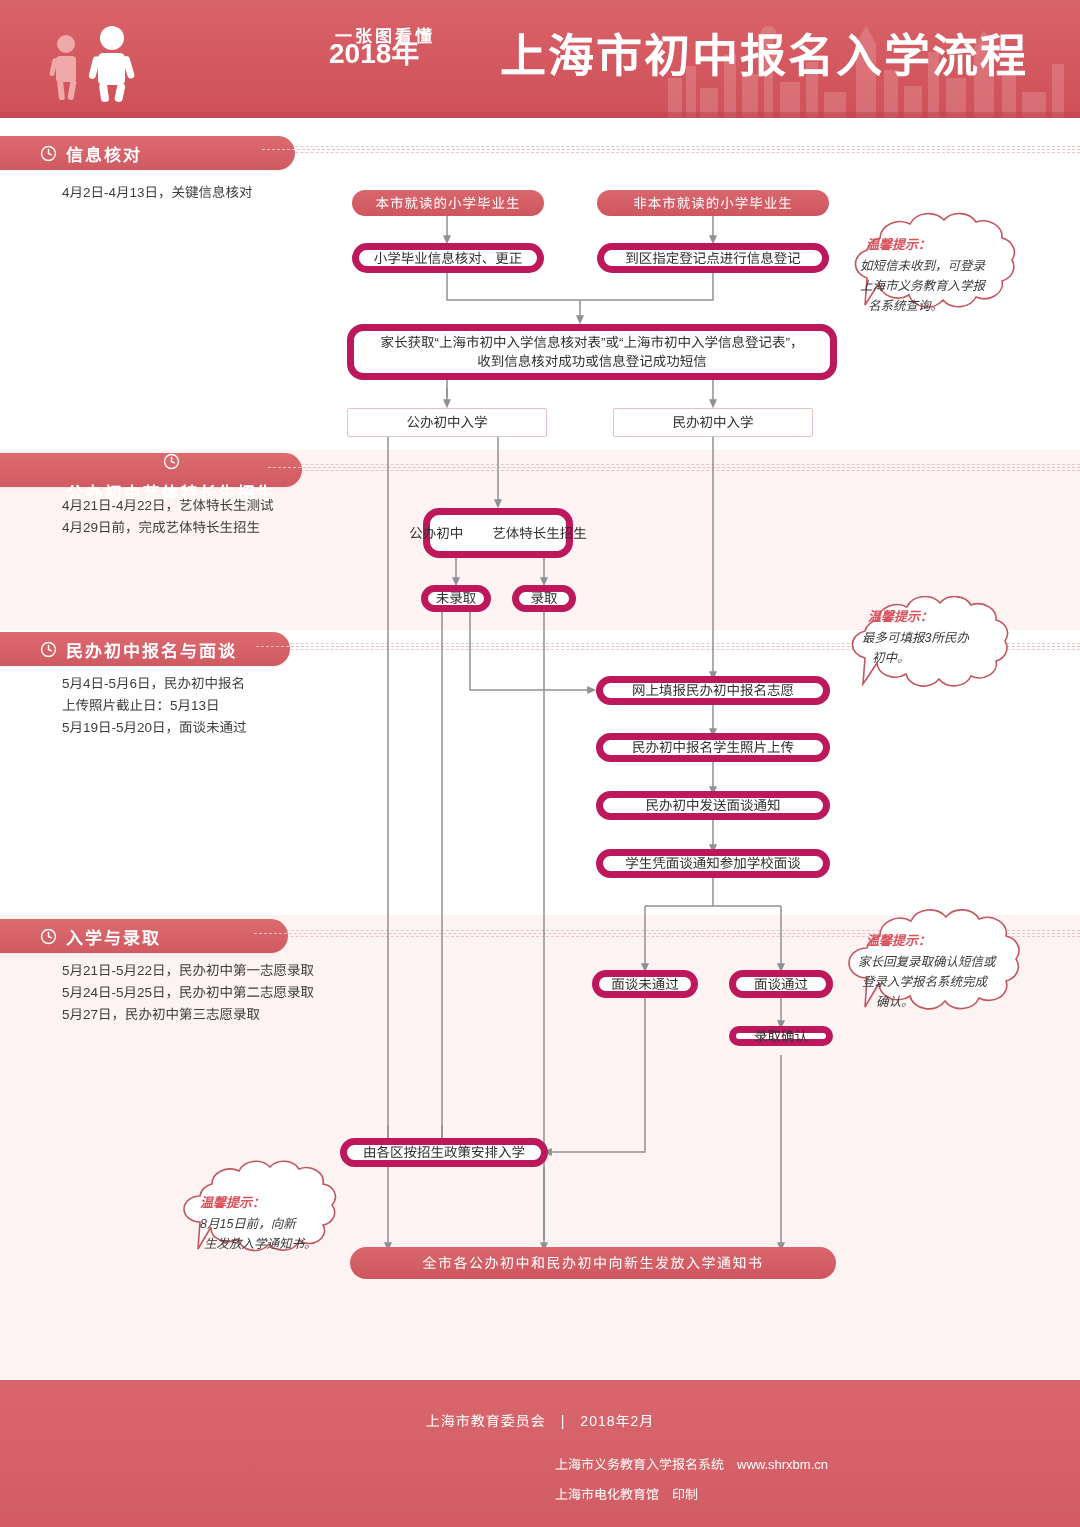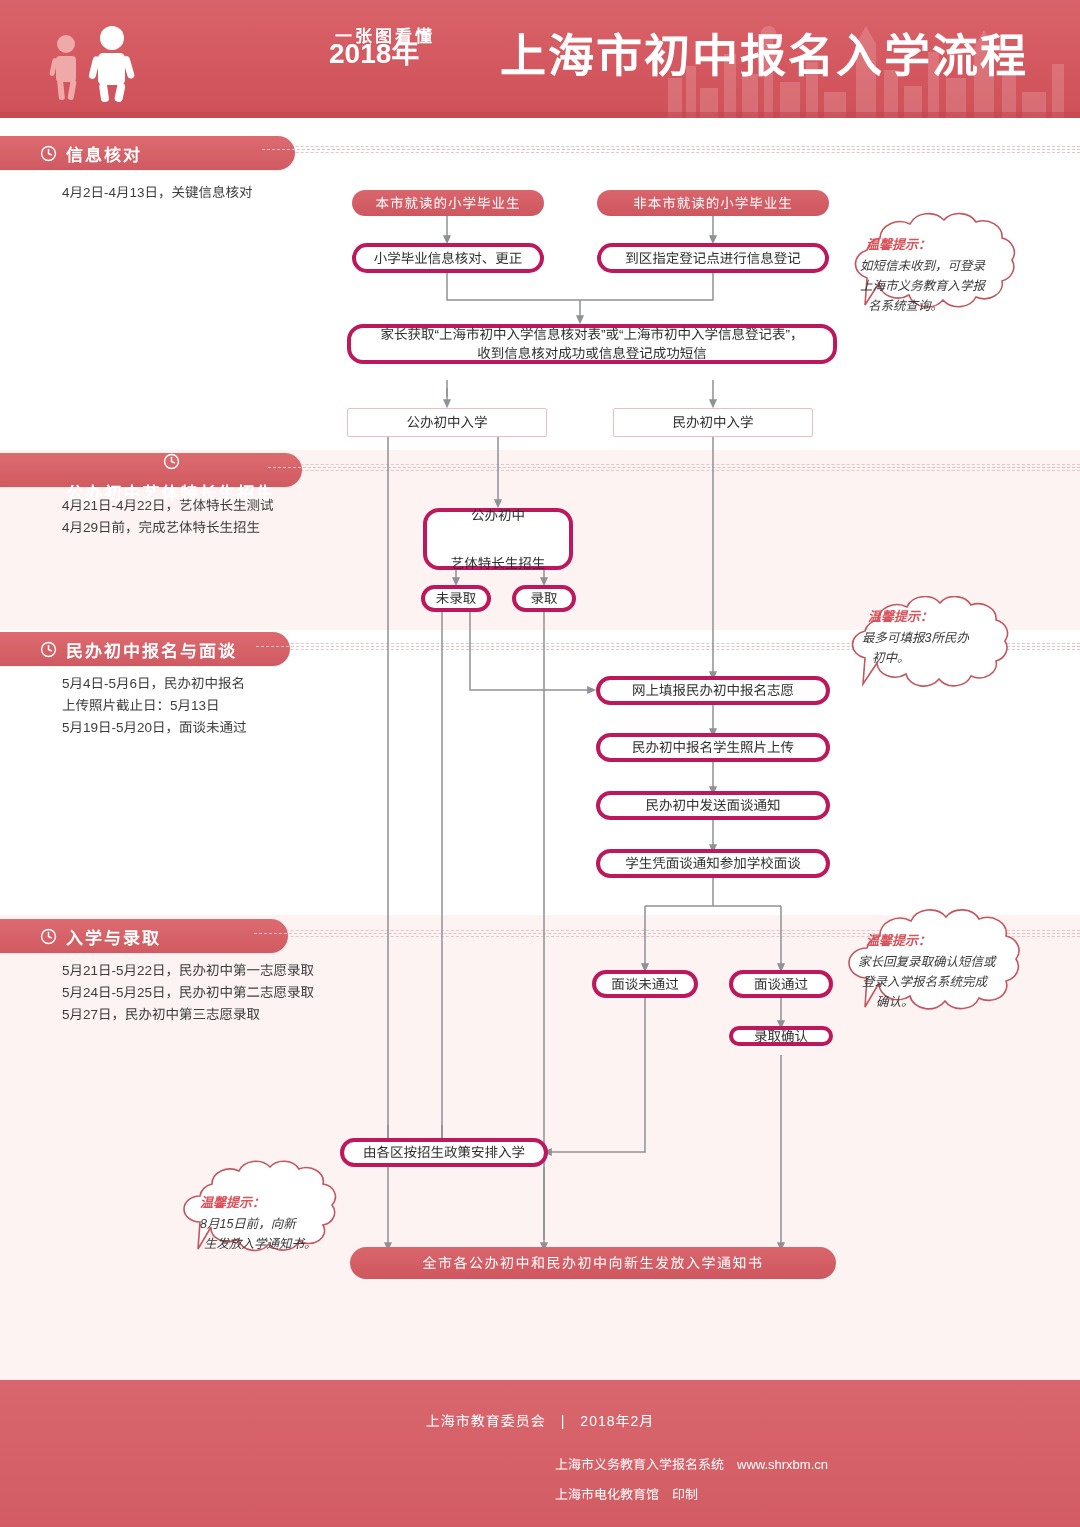--- a/index.html
+++ b/index.html
@@ -63,21 +63,21 @@
   
   .node{
     position:absolute;box-sizing:border-box;display:flex;align-items:center;
     justify-content:center;text-align:center;font-size:13.5px;color:#2f2f2f;
     line-height:19px;background:#fff;white-space:nowrap;
   }
   .node.pillFilled{
     background:linear-gradient(180deg,#d9666d 0%,#cf565e 100%);
     color:#fff;border-radius:16px;border:none;font-weight:500;letter-spacing:1px;
   }
-  .node.rounded{border:4px solid #be185d;border-radius:16px;background:#fff;}
+  .node.rounded{border:7px solid #be185d;border-radius:16px;background:#fff;}
   .node.rect{border:1px solid #e9bfc3;border-radius:2px;background:#fff;}
   .node.bigpill{
     background:linear-gradient(180deg,#d9666d 0%,#cf565e 100%);
     color:#fff;border-radius:18px;border:none;letter-spacing:1.5px;font-size:14px;
   }
   .node .l2{display:block;}
   .node-inner{padding:0 10px;}
 
   
   .tip{position:absolute;}
@@ -297,34 +297,34 @@
   </div>
 
   <div class="node rounded" style="left:352px;top:243px;width:192px;height:30px;">
     <span class="node-inner">小学毕业信息核对、更正</span>
   </div>
 
   <div class="node rounded" style="left:597px;top:243px;width:232px;height:30px;">
     <span class="node-inner">到区指定登记点进行信息登记</span>
   </div>
 
-  <div class="node rounded" style="left:347px;top:324px;width:490px;height:40px;flex-direction:column;">
+  <div class="node rounded" style="left:347px;top:324px;width:490px;height:56px;flex-direction:column;">
     <span>家长获取“上海市初中入学信息核对表”或“上海市初中入学信息登记表”，</span>
     <span class="l2">收到信息核对成功或信息登记成功短信</span>
   </div>
 
   <div class="node rect" style="left:347px;top:408px;width:200px;height:29px;">
     <span class="node-inner">公办初中入学</span>
   </div>
 
   <div class="node rect" style="left:613px;top:408px;width:200px;height:29px;">
     <span class="node-inner">民办初中入学</span>
   </div>
 
-  <div class="node rounded" style="left:423px;top:508px;width:150px;height:62px;flex-direction:column;gap:29px;">
+  <div class="node rounded" style="left:423px;top:508px;width:150px;height:50px;flex-direction:row;gap:29px;">
     <span>公办初中</span>
     <span class="l2">艺体特长生招生</span>
   </div>
 
   <div class="node rounded" style="left:421px;top:585px;width:70px;height:27px;">
     <span class="node-inner">未录取</span>
   </div>
 
   <div class="node rounded" style="left:512px;top:585px;width:64px;height:27px;">
     <span class="node-inner">录取</span>

